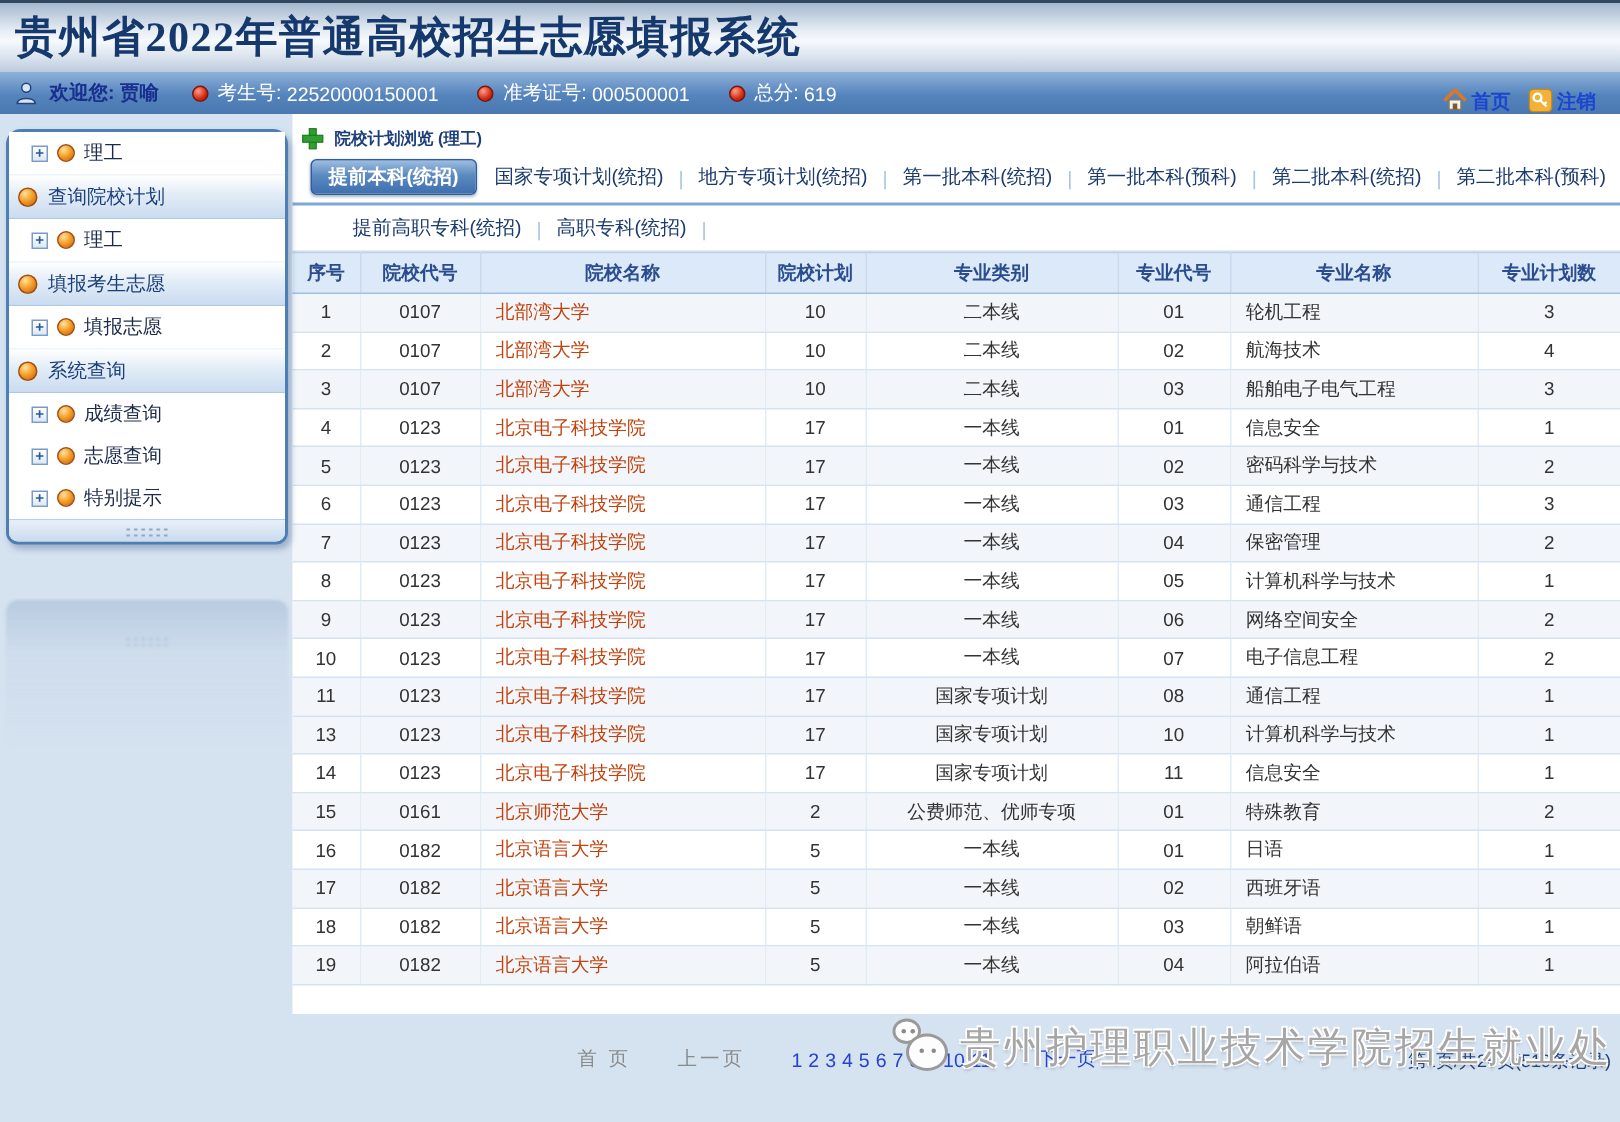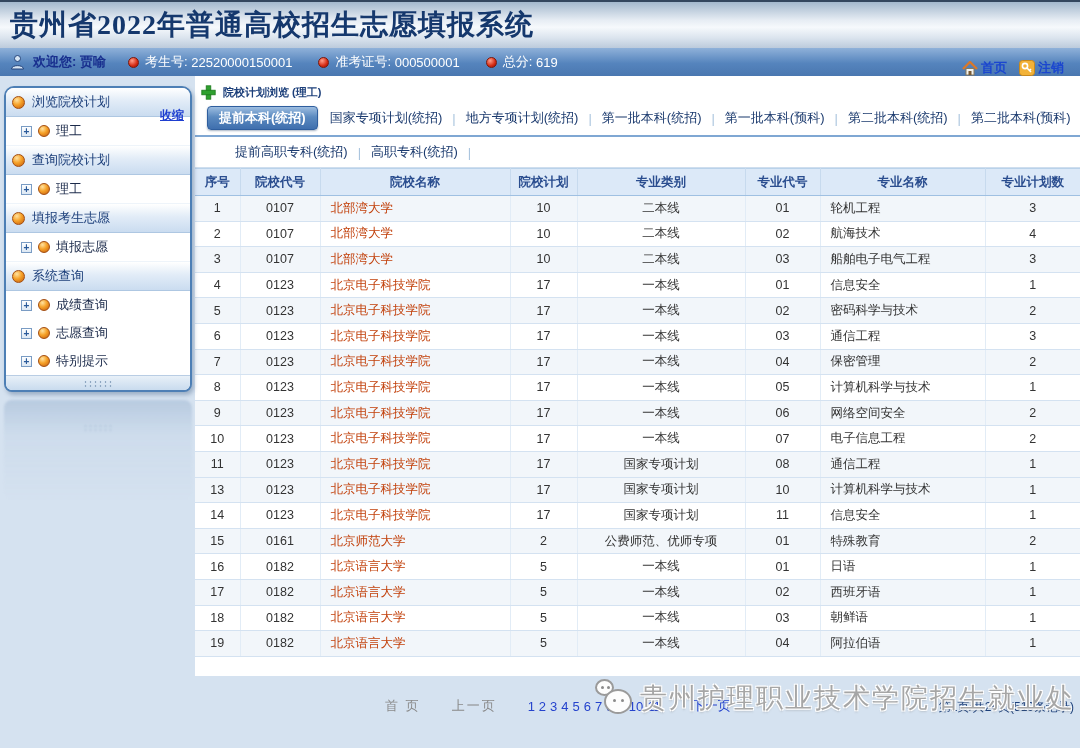--- a/index.html
+++ b/index.html
@@ -27,21 +27,21 @@
     display:flex;align-items:center;color:#fff;font-size:13px;
   }
   .userbar .person-icon{margin:0 8px 0 10px;display:inline-flex;}
   .welcome{color:#182f8e;font-weight:bold;margin-right:22px;}
   .ub-field{display:flex;align-items:center;margin-right:26px;}
   .red-dot{
     width:11px;height:11px;border-radius:50%;margin-right:6px;
     background:radial-gradient(circle at 35% 30%,#ff9d8a,#d42a12 60%,#91130a);
     border:1px solid #7e1608;box-sizing:border-box;
   }
-  .ub-right{margin-left:auto;display:flex;align-items:center;margin-right:10px;margin-top:12px;}
+  .ub-right{margin-left:auto;display:flex;margin-right:10px;margin-top:12px;}
   .ub-link{color:#1b46cf;font-weight:bold;text-decoration:none;margin:0 6px 0 3px;cursor:pointer;}
   
   .sidebar{
     position:absolute;left:4px;top:86px;width:184px;
     border:2px solid #4d7fb5;border-radius:10px 10px 8px 8px;
     background:#fff;box-shadow:2px 3px 4px rgba(50,80,120,.35);
     overflow:visible;z-index:3;
   }
   .sb-head{
     position:relative;display:flex;align-items:center;gap:7px;
@@ -204,25 +204,20 @@
           <circle cx="6" cy="6" r="2.6" fill="none" stroke="#fff" stroke-width="1.6"></circle>
           <path d="M8 8 L12 12 M10.5 10.5 L12 9" stroke="#fff" stroke-width="1.6" fill="none"></path>
         </svg>
     </span>
     <a class="ub-link">注销</a>
   </span>
 </div>
 
 <div class="sidebar">
   <div>
-      <div class="sb-head">
-        <span class="ball"></span>
-        <span>浏览院校计划</span>
-        <a class="collapse">收缩</a>
-      </div>
       <div class="sb-item">
         <span class="plusbox">+</span>
         <span class="ball sm"></span>
         <span>理工</span>
       </div>
       <div class="sb-head">
         <span class="ball"></span>
         <span>查询院校计划</span>
       </div>
       <div class="sb-item">

